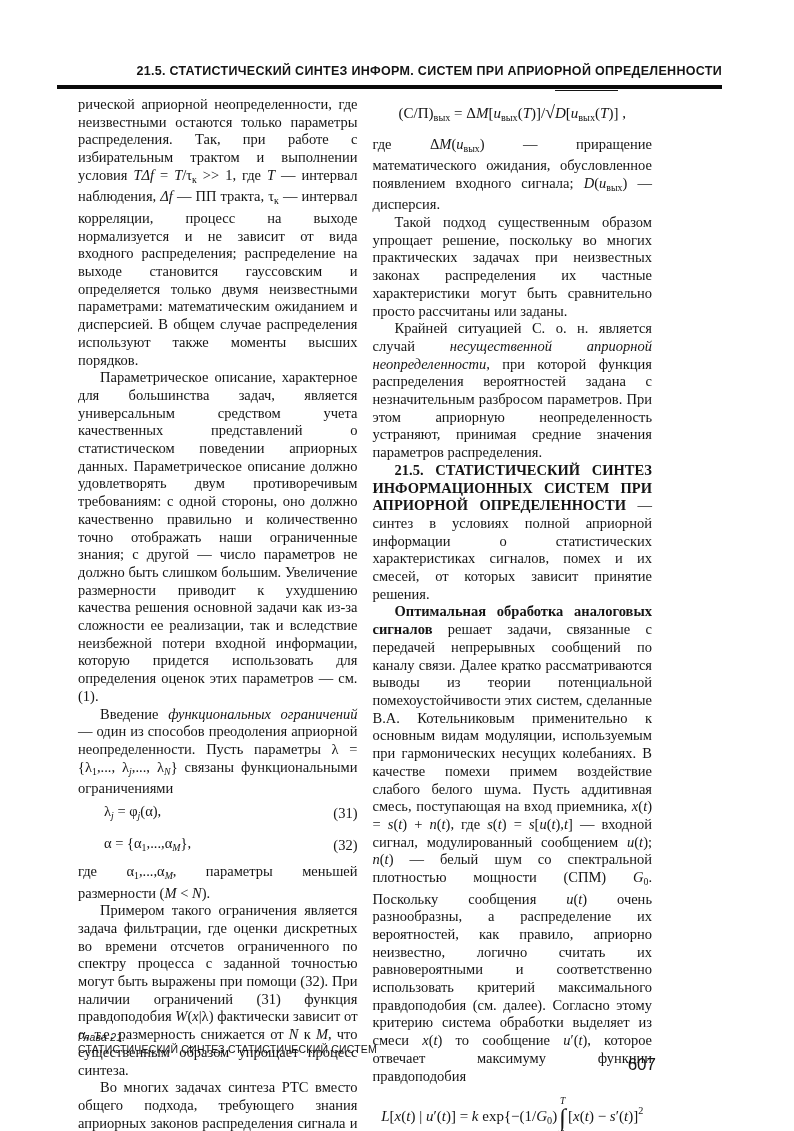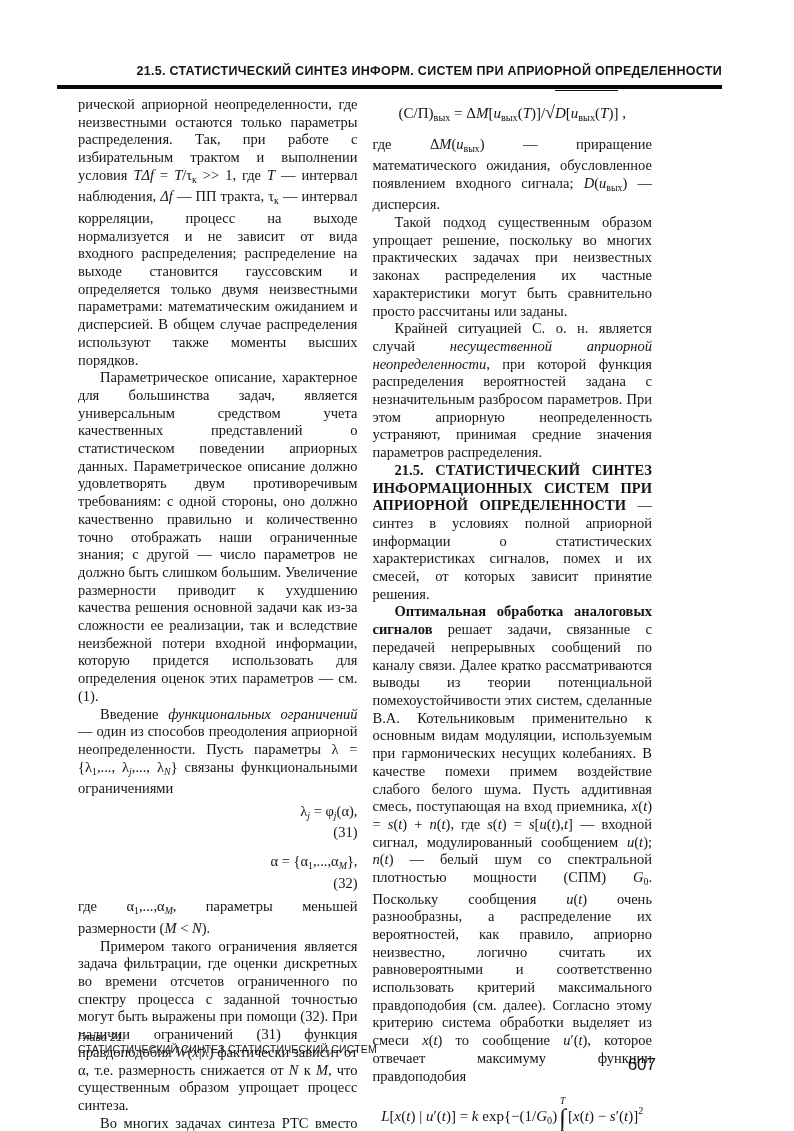--- a/index.html
+++ b/index.html
@@ -13,21 +13,21 @@
     text-align:right; font-family:"Liberation Sans", sans-serif;
     font-size:12.5px; font-weight:700; letter-spacing:0.3px; white-space:nowrap;
   }
   .header-rule { position:absolute; top:85px; left:57px; width:665px; height:3.5px; background:#0a0a0a; }
   
   .content { position:absolute; top:96px; left:78px; right:72px; display:flex; gap:15px; }
   .col { flex:1 1 0; font-size:14.5px; line-height:17.7px; text-align:justify; }
   .col p { margin:0; }
   .para.indent { text-indent:22px; }
   
-  .eq { display:flex; align-items:flex-end; padding:5px 0 6px 0;flex-direction:column; }
+  .eq { display:flex; align-items:center; padding:5px 0 6px 0; }
   .eq .eq-body { margin-left:26px; }
   .eq .eq-num { margin-left:auto; }
   
   .eqc { text-align:center; padding:8px 0 9px 0; font-size:15px; }
   .eqc.tall { padding:12px 0 6px 0; }
   
   .it { font-style:italic; }
   .bd { font-weight:700; }
   .sb { font-size:68%; vertical-align:-16%; }
   .sp { font-size:68%; vertical-align:38%; }

